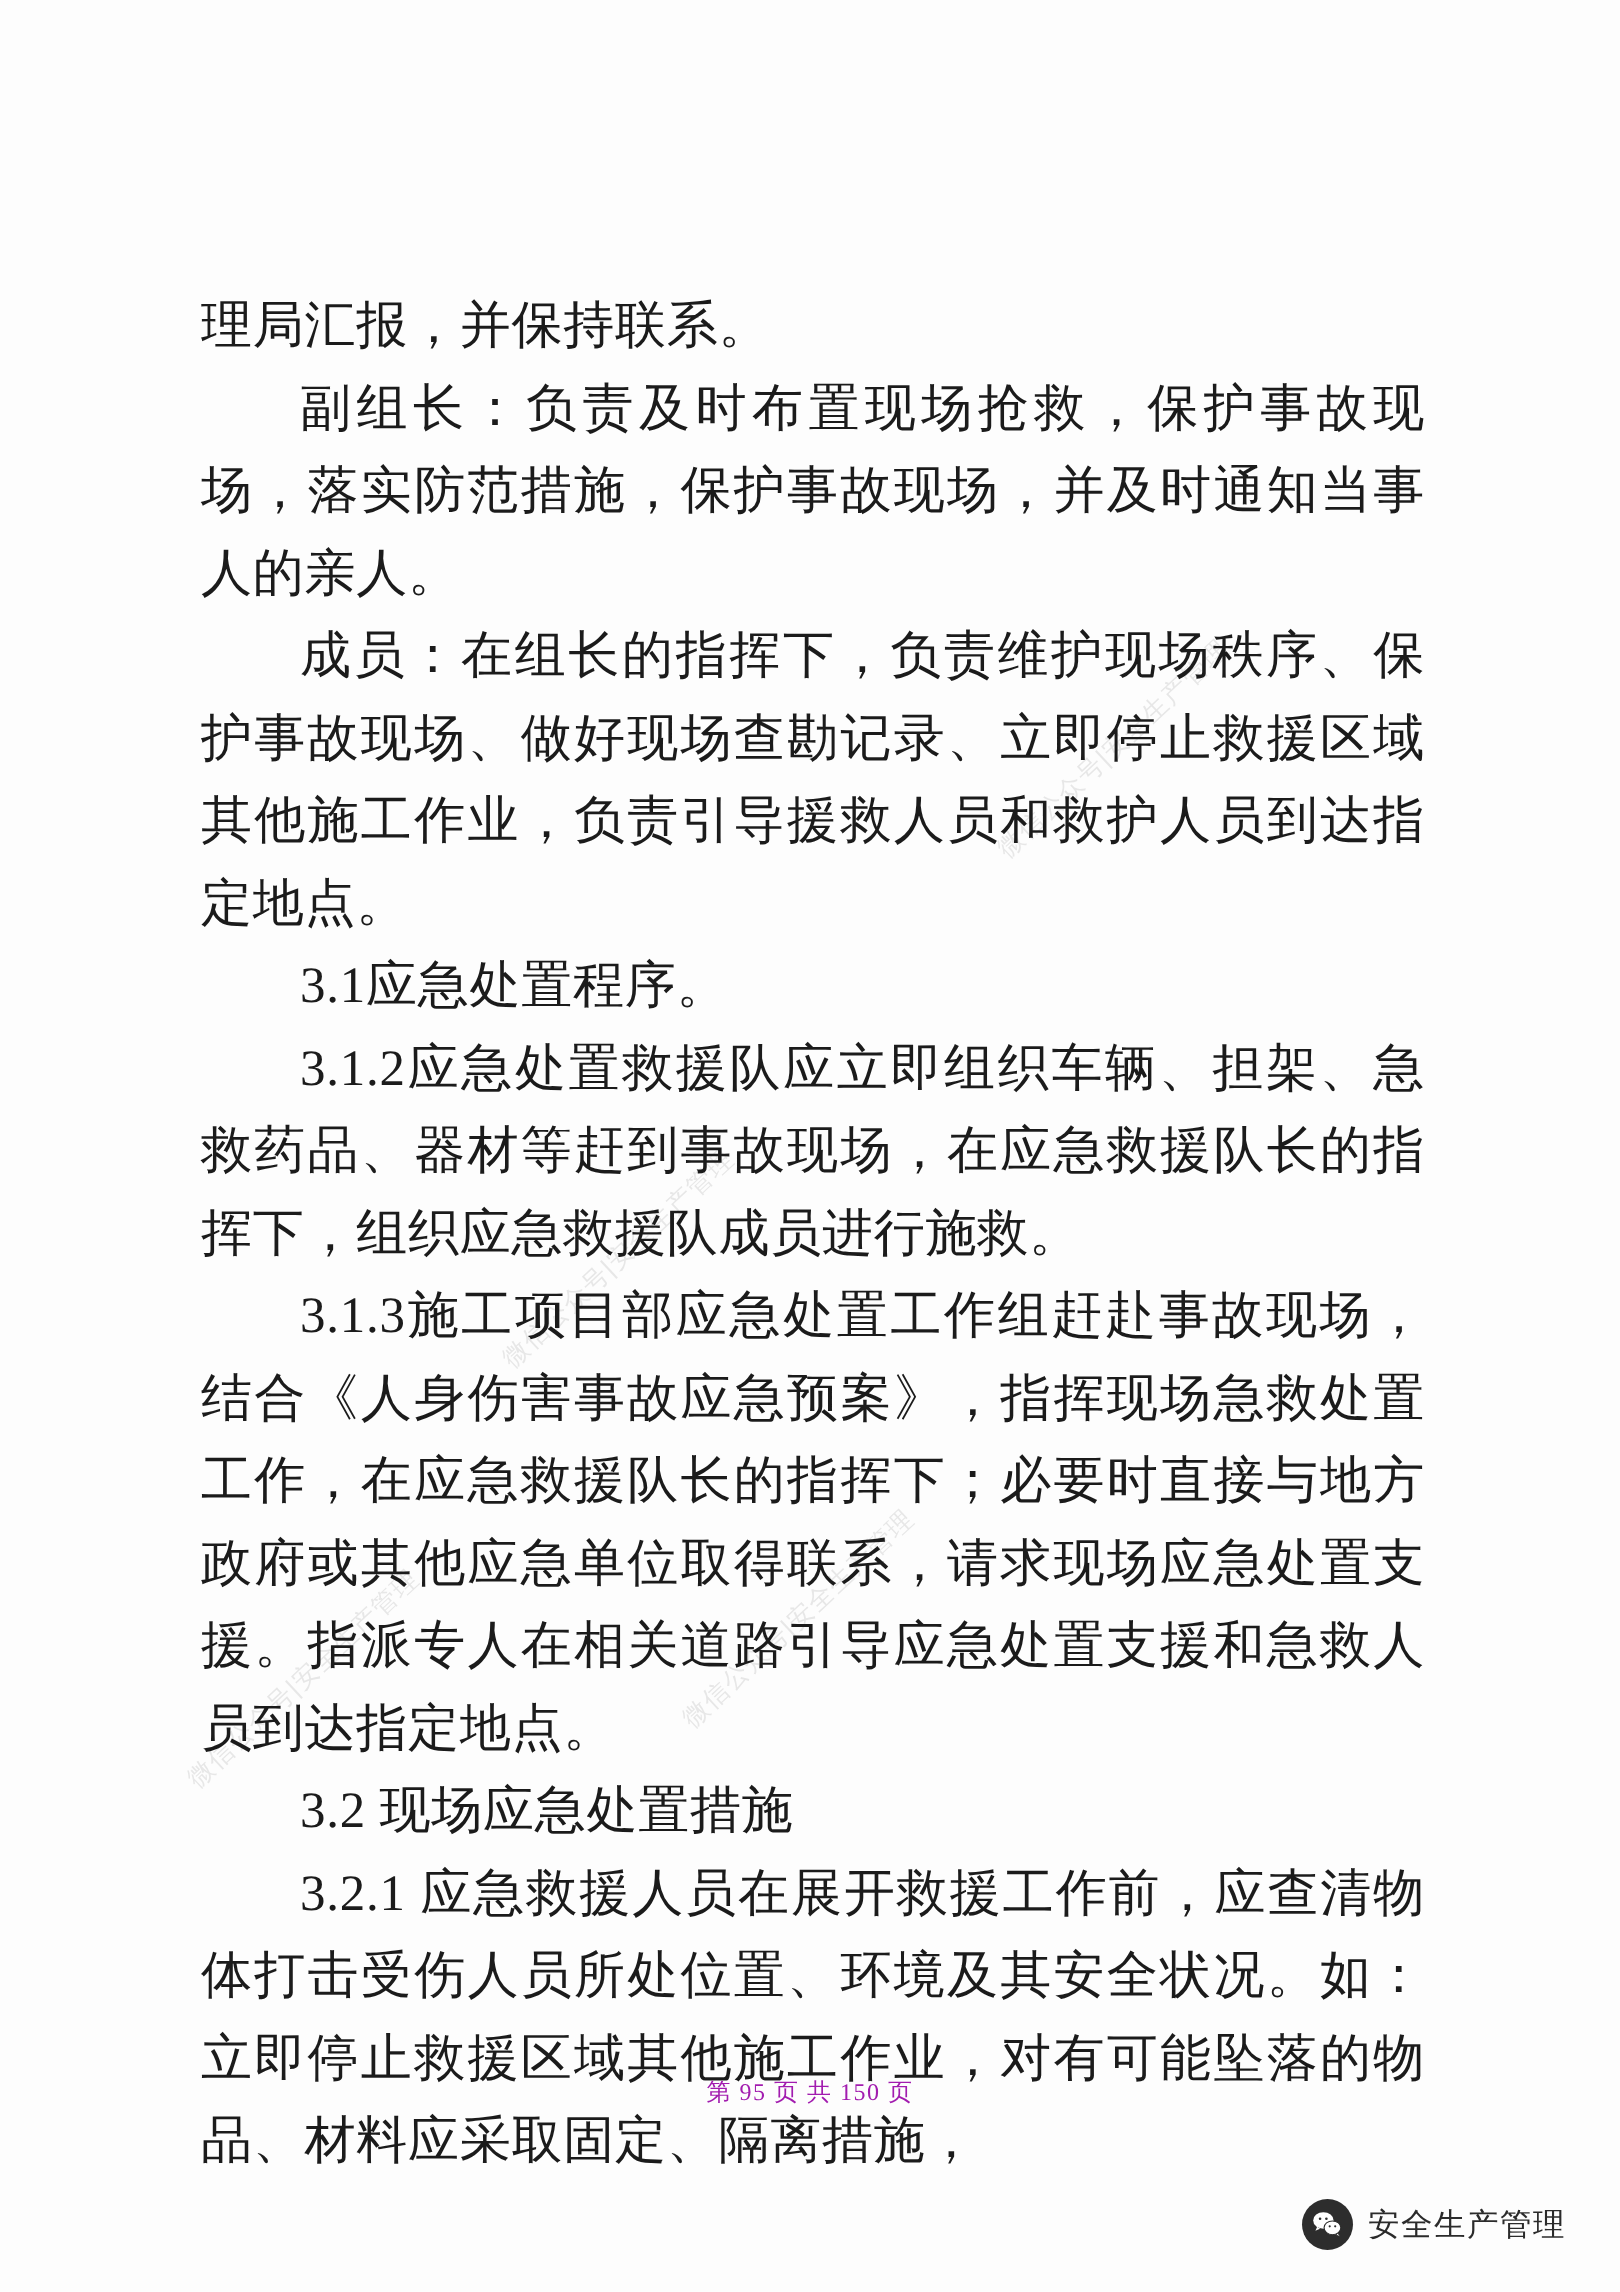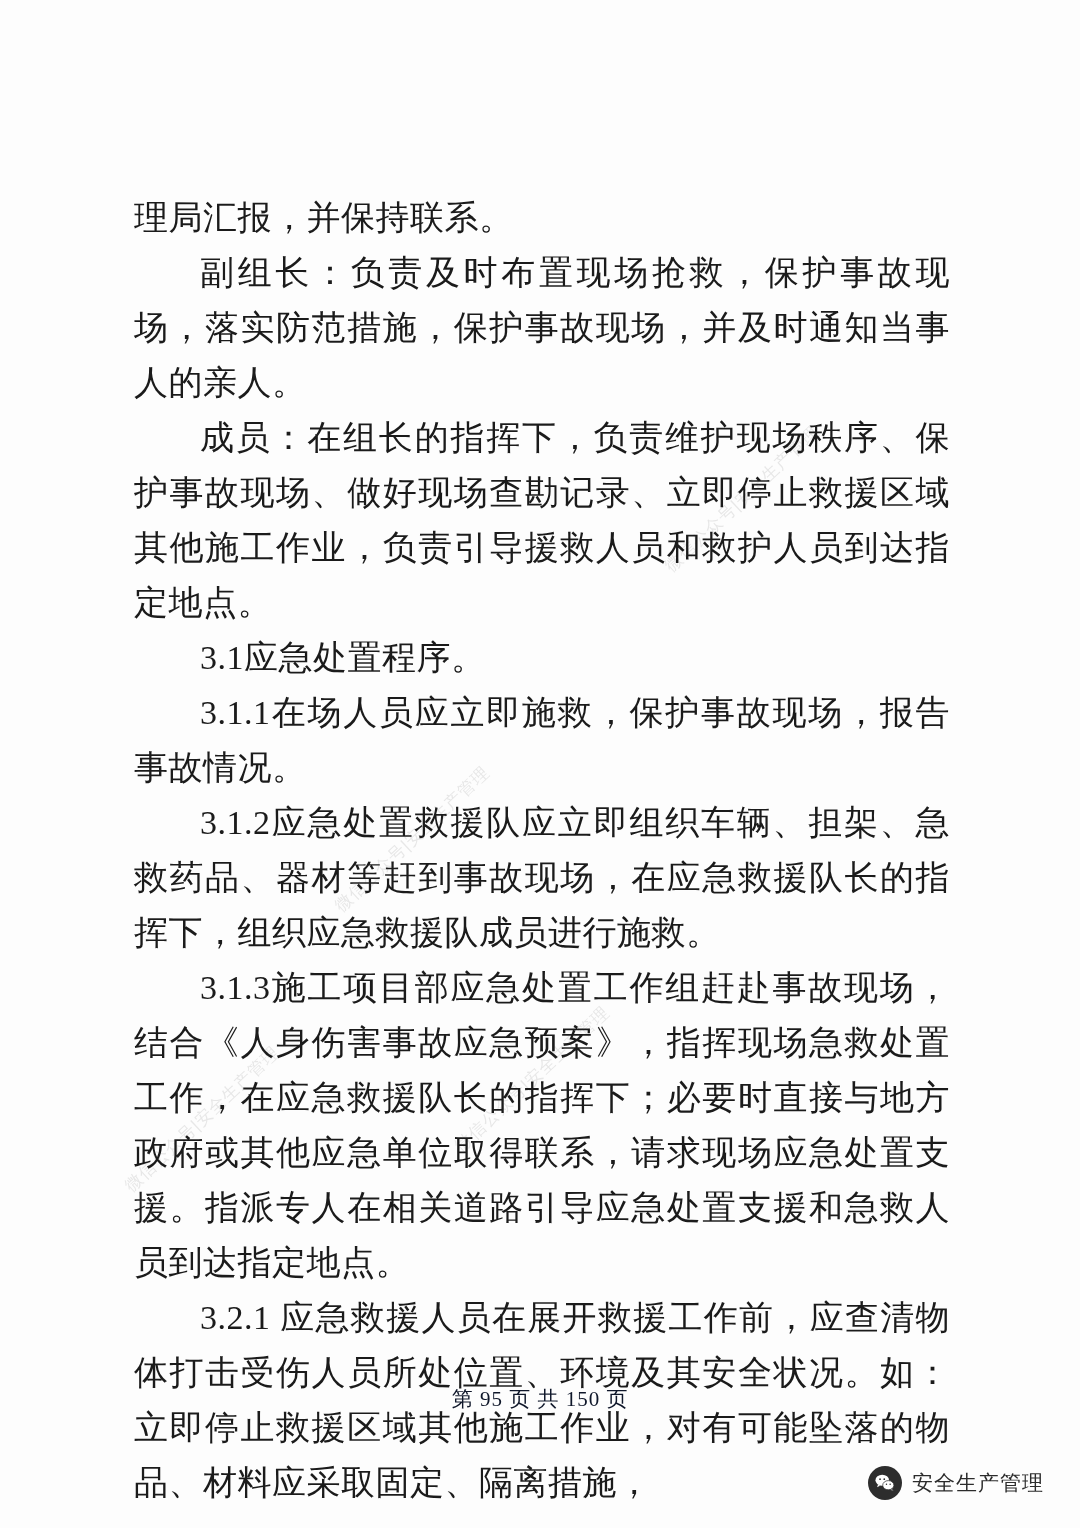--- a/index.html
+++ b/index.html
@@ -63,23 +63,23 @@
   p.indent { text-indent: 66px; }
   p.bold { font-weight: bold; }
 
   
   .footer {
     position: absolute;
     left: 0;
     right: 0;
     top: 1385px;
     text-align: center;
-    font-size: 21px;
+    font-size: 16px;
     letter-spacing: 1px;
-    color: #0f172a;
+    color: #a21caf;
     z-index: 3;
     font-family: "Liberation Serif", serif;
   }
 
   
   .badge {
     position: absolute;
     right: 36px;
     bottom: 28px;
     display: flex;
@@ -114,23 +114,23 @@
     <div class="wm wm2">微信公众号|安全生产管理</div>
     <div class="wm wm3">微信公众号|安全生产管理</div>
     <div class="wm wm4">微信公众号|安全生产管理</div>
   </div>
 
   <div class="content">
     <p class="line">理局汇报，并保持联系。</p>
     <p class="line indent">副组长：负责及时布置现场抢救，保护事故现场，落实防范措施，保护事故现场，并及时通知当事人的亲人。</p>
     <p class="line indent">成员：在组长的指挥下，负责维护现场秩序、保护事故现场、做好现场查勘记录、立即停止救援区域其他施工作业，负责引导援救人员和救护人员到达指定地点。</p>
     <p class="line indent">3.1应急处置程序。</p>
-    <p class="line indent">3.1.1在场人员应立即施救，保护事故现场，报告事故情况。</p>
     <p class="line indent">3.1.2应急处置救援队应立即组织车辆、担架、急救药品、器材等赶到事故现场，在应急救援队长的指挥下，组织应急救援队成员进行施救。</p>
     <p class="line indent">3.1.3施工项目部应急处置工作组赶赴事故现场，结合《人身伤害事故应急预案》，指挥现场急救处置工作，在应急救援队长的指挥下；必要时直接与地方政府或其他应急单位取得联系，请求现场应急处置支援。指派专人在相关道路引导应急处置支援和急救人员到达指定地点。</p>
+    <p class="line indent">3.2 现场应急处置措施</p>
     <p class="line indent">3.2.1 应急救援人员在展开救援工作前，应查清物体打击受伤人员所处位置、环境及其安全状况。如：立即停止救援区域其他施工作业，对有可能坠落的物品、材料应采取固定、隔离措施，</p>
   </div>
 
   <div class="footer">第 95 页 共 150 页</div>
 
   <div class="badge">
     <span class="badge-logo">
       <svg width="22" height="22" viewBox="0 0 24 24" aria-hidden="true">
         <ellipse cx="9" cy="9" rx="7.4" ry="6" fill="#ffffff"></ellipse>
         <polygon points="4.5,13.6 3.2,16.6 6.6,15.1" fill="#ffffff"></polygon>

